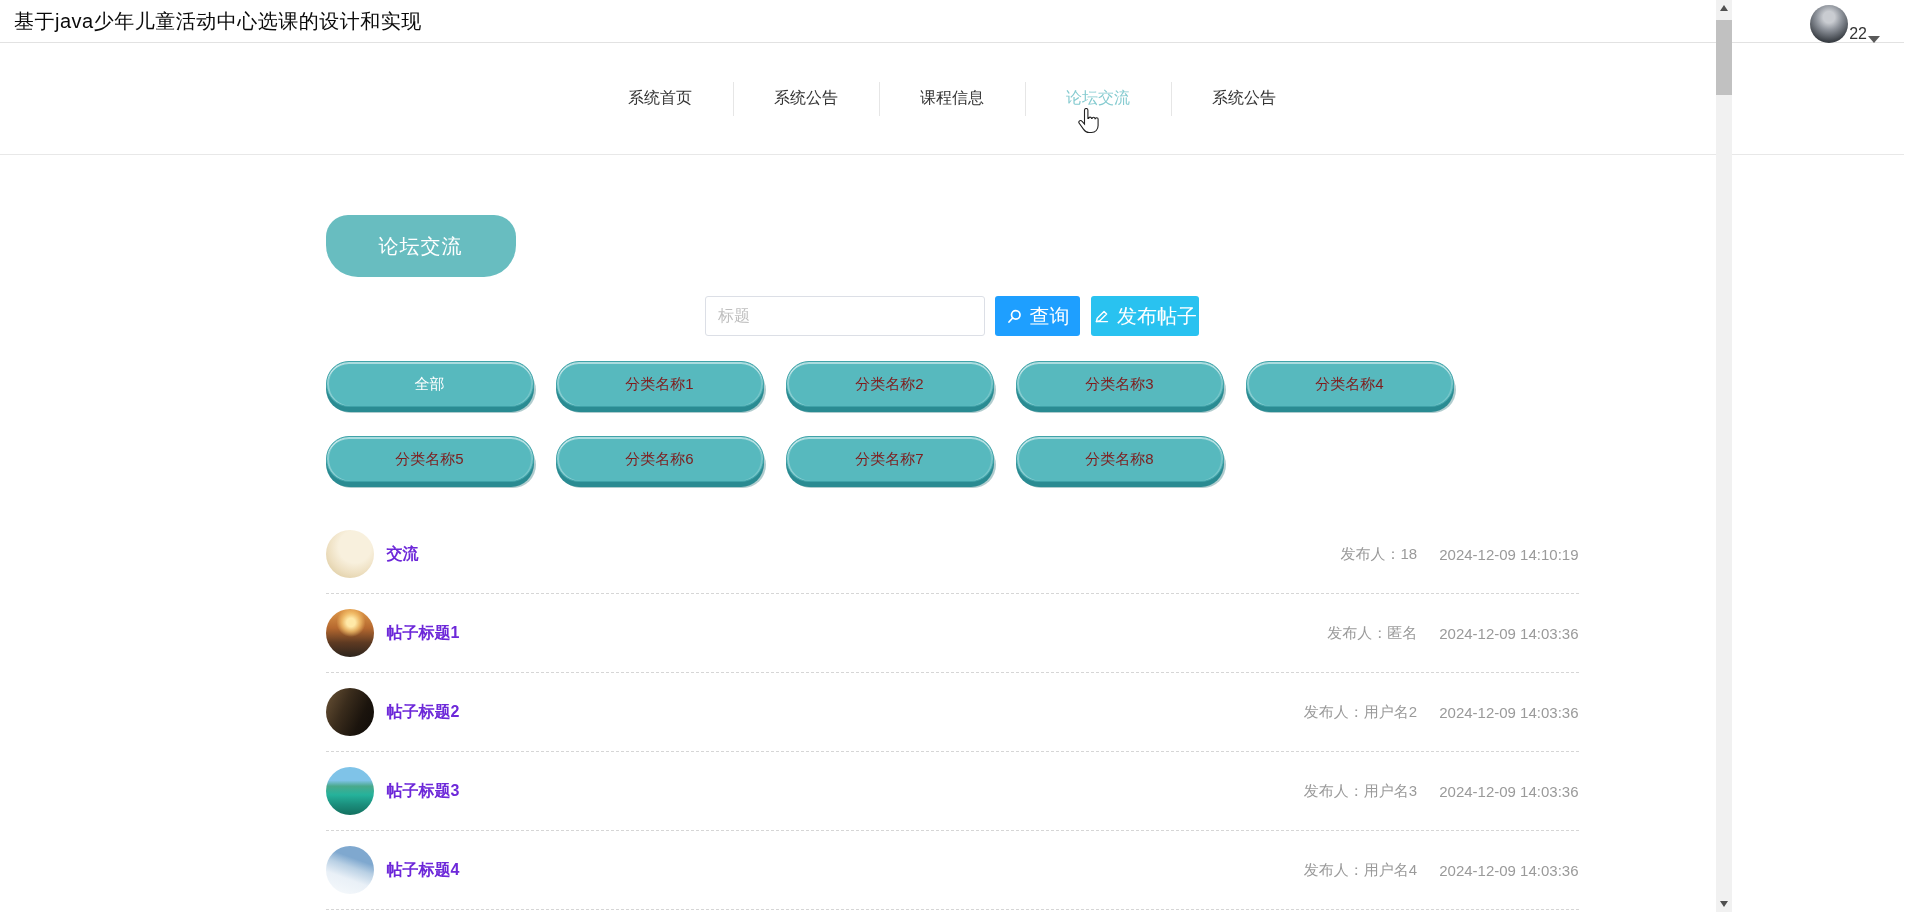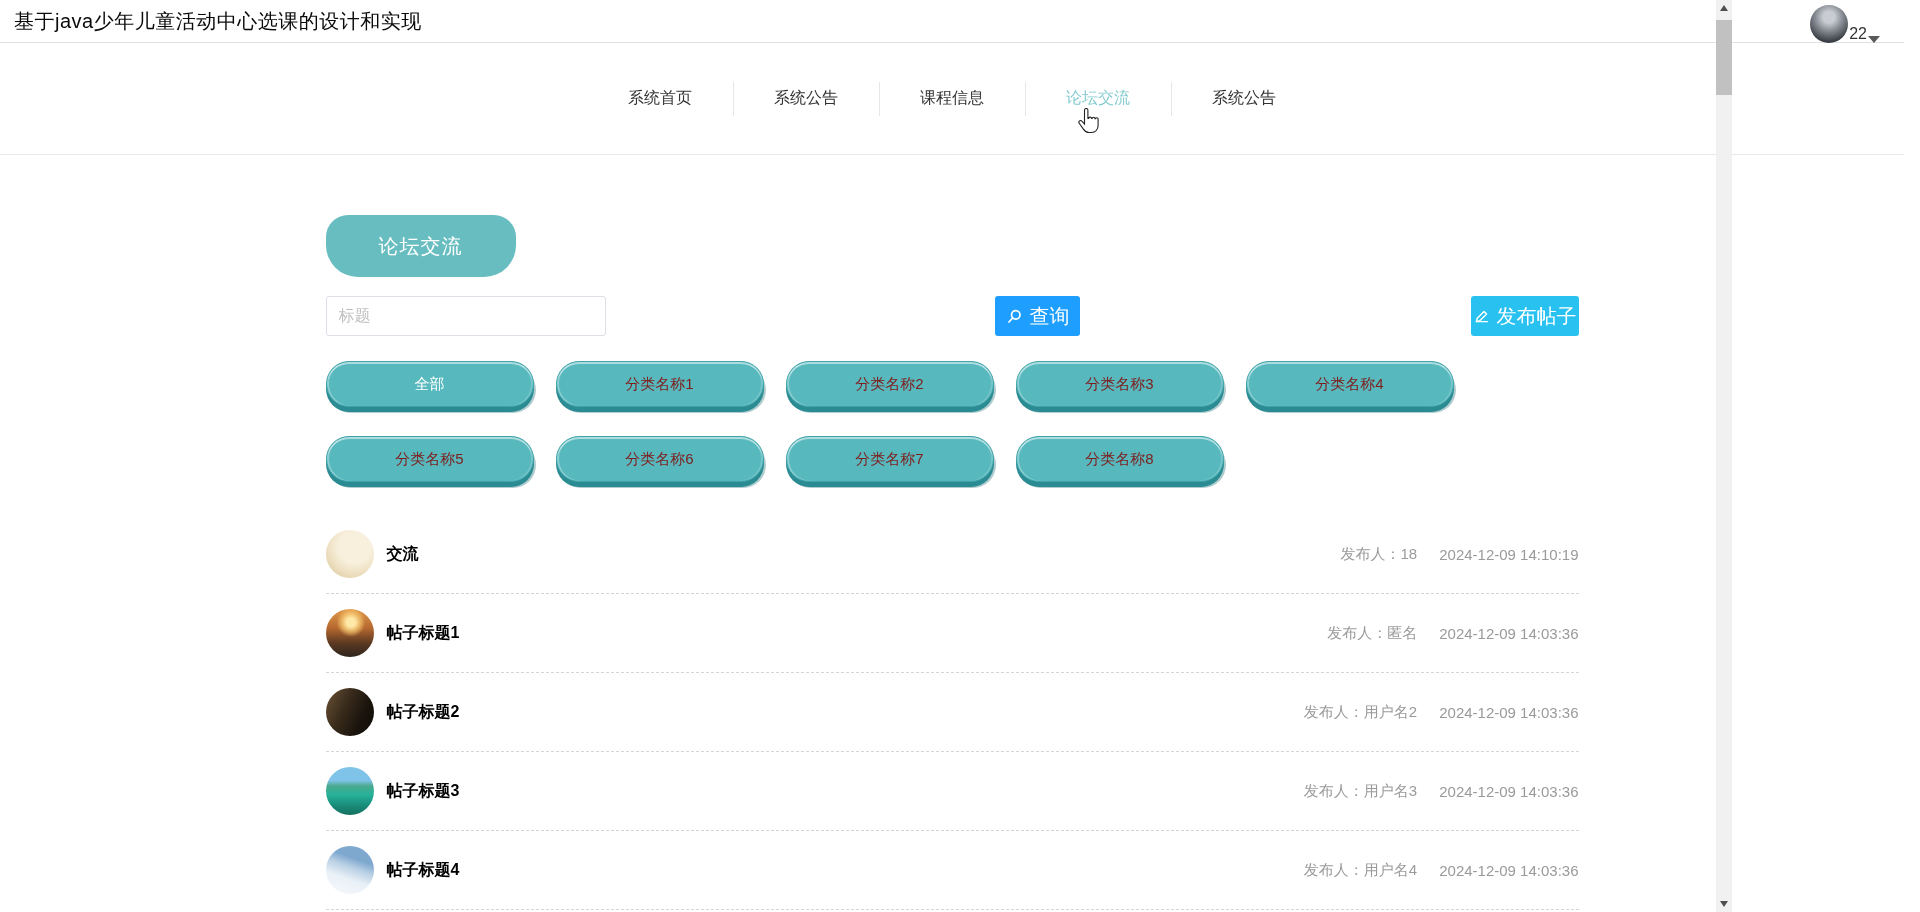--- a/index.html
+++ b/index.html
@@ -25,21 +25,21 @@
   .nav-item.active { color: var(--nav-active); }
   .nav-divider { width: 1px; height: 34px; background: #e6e6e6; }
 
   
   .main-col { width: 1253px; margin: 0 auto; position: relative; }
 
   .section-badge { margin-top: 60px; width: 190px; height: 62px; background: var(--accent-teal);
     border-radius: 22px 22px 32px 32px; color: #fff; font-size: 20px;
     display: flex; align-items: center; justify-content: center; letter-spacing: 1px; }
 
-  .search-row { margin-top: 19px; display: flex; justify-content: space-between; align-items: center; }
+  .search-row { margin-top: 19px; display: flex; justify-content: center; align-items: center; }
   .search-input { width: 280px; height: 40px; border: 1px solid #dcdfe6; border-radius: 3px;
     padding: 0 12px; font-size: 16px; color: #333; outline: none; }
   .search-input::placeholder { color: #bfbfbf; }
   .btn { height: 40px; border: none; border-radius: 3px; color: #fff; font-size: 20px;
     display: inline-flex; align-items: center; justify-content: center; gap: 7px; cursor: pointer;
     font-family: inherit; }
   .btn-query { width: 85px; margin-left: 10px; background: var(--query-blue); }
   .btn-publish { width: 108px; margin-left: 11px; background: var(--publish-cyan); }
   .btn svg { display: block; }
 
@@ -49,21 +49,21 @@
     border: 1px solid #3fa3a9; color: #7f1d1d; font-size: 15px; cursor: pointer; font-family: inherit;
     box-shadow: 0 5px 0 var(--pill-shadow), 2px 6px 0 rgba(30,110,116,.35),
       inset 0 2px 0 rgba(255,255,255,.5), inset 2px 0 0 rgba(255,255,255,.3), inset -2px 0 0 rgba(255,255,255,.18);
   }
   .pill.active { color: #fff; }
 
   
   .post-list { margin-top: 33px; }
   .post-row { height: 79px; display: flex; align-items: center; border-bottom: 1px dashed #d6d6d6; cursor: pointer; }
   .post-avatar { width: 48px; height: 48px; border-radius: 50%; flex: 0 0 48px; }
-  .post-title { margin-left: 13px; font-size: 16px; font-weight: bold; color: #000000; }
+  .post-title { margin-left: 13px; font-size: 16px; font-weight: bold; color: #6d28d9; }
   .post-meta { margin-left: auto; display: flex; align-items: center; font-size: 15px; color: var(--meta-gray); }
   .post-time { margin-left: 22px; }
 
   
   .floral-beige-avatar   { background: radial-gradient(circle at 60% 35%, #f8f0dd 0 38%, #eee0c2 62%, #ddcba0 88%, #cdb784 100%); }
   .sunset-harbor-avatar  { background: radial-gradient(circle at 52% 28%, #ffe9a8 0 10%, rgba(255,210,120,.65) 22%, transparent 34%),
                                        linear-gradient(180deg, #e09a4a 0%, #b5682f 40%, #5e3a22 70%, #2d241d 100%); }
   .dark-library-avatar   { background: linear-gradient(115deg, #6b5336 0%, #3a2c1c 38%, #1b140d 70%, #0f0b08 100%); }
   .tropical-island-avatar{ background: linear-gradient(180deg, #7fc3e8 0 28%, #4aa98c 40%, #25b29b 58%, #1b8f7d 78%, #13705f 100%); }
   .snow-ski-avatar       { background: linear-gradient(200deg, #7fa8cf 0 30%, #b9d0e4 45%, #e9f0f7 65%, #f7fafc 100%); }

